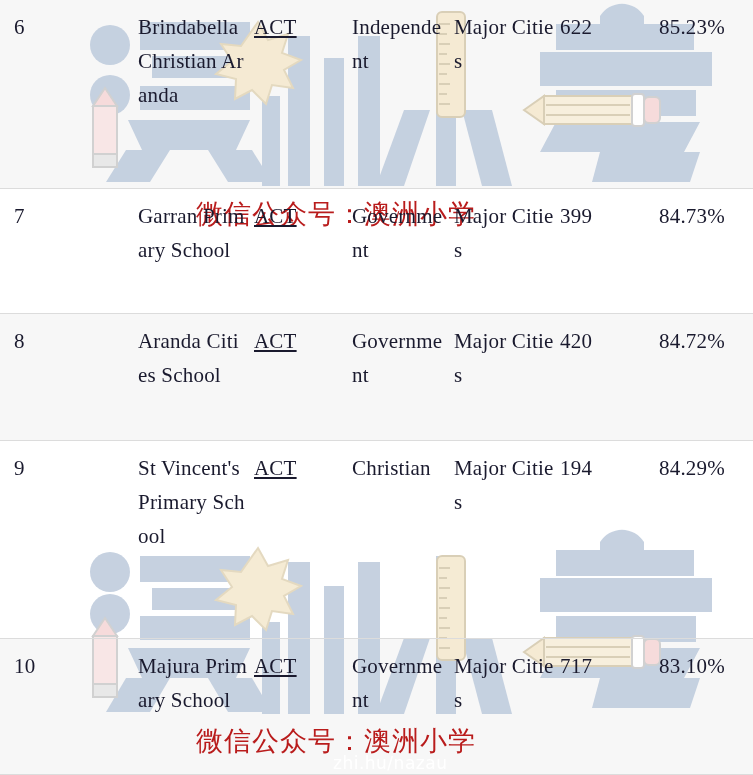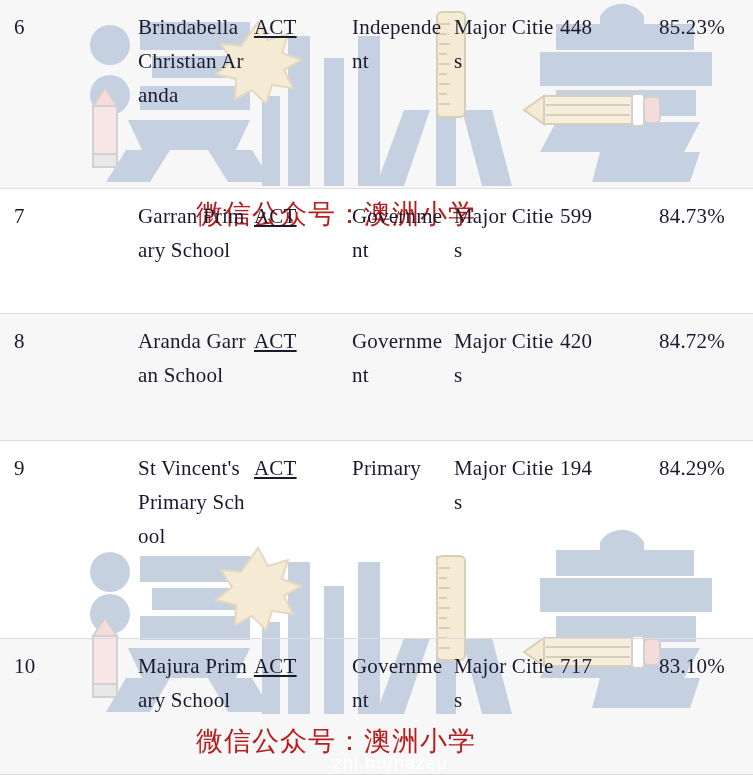--- a/index.html
+++ b/index.html
@@ -281,21 +281,21 @@
         <td class="c-state">
             <div class="celltext">ACT</div>
           </td>
         <td class="c-sector">
             <div class="celltext">Independent</div>
           </td>
         <td class="c-region">
             <div class="celltext">Major Cities</div>
           </td>
         <td class="c-enrol">
-            <div class="celltext num">448</div>
+            <div class="celltext num">622</div>
           </td>
         <td class="c-score">
             <div class="celltext num">85.23%</div>
           </td>
       </tr>
 
       <tr class="row-plain" style="height:125px;">
         <td class="c-rank">
             <div class="celltext num">7</div>
           </td>
@@ -305,33 +305,33 @@
         <td class="c-state">
             <div class="celltext">ACT</div>
           </td>
         <td class="c-sector">
             <div class="celltext">Government</div>
           </td>
         <td class="c-region">
             <div class="celltext">Major Cities</div>
           </td>
         <td class="c-enrol">
-            <div class="celltext num">599</div>
+            <div class="celltext num">399</div>
           </td>
         <td class="c-score">
             <div class="celltext num">84.73%</div>
           </td>
       </tr>
 
       <tr class="row-shaded" style="height:127px;">
         <td class="c-rank">
             <div class="celltext num">8</div>
           </td>
         <td class="c-school">
-            <div class="celltext">Aranda Garran School</div>
+            <div class="celltext">Aranda Cities School</div>
           </td>
         <td class="c-state">
             <div class="celltext">ACT</div>
           </td>
         <td class="c-sector">
             <div class="celltext">Government</div>
           </td>
         <td class="c-region">
             <div class="celltext">Major Cities</div>
           </td>
@@ -347,21 +347,21 @@
         <td class="c-rank">
             <div class="celltext num">9</div>
           </td>
         <td class="c-school">
             <div class="celltext">St Vincent's Primary School</div>
           </td>
         <td class="c-state">
             <div class="celltext">ACT</div>
           </td>
         <td class="c-sector">
-            <div class="celltext">Primary</div>
+            <div class="celltext">Christian</div>
           </td>
         <td class="c-region">
             <div class="celltext">Major Cities</div>
           </td>
         <td class="c-enrol">
             <div class="celltext num">194</div>
           </td>
         <td class="c-score">
             <div class="celltext num">84.29%</div>
           </td>

